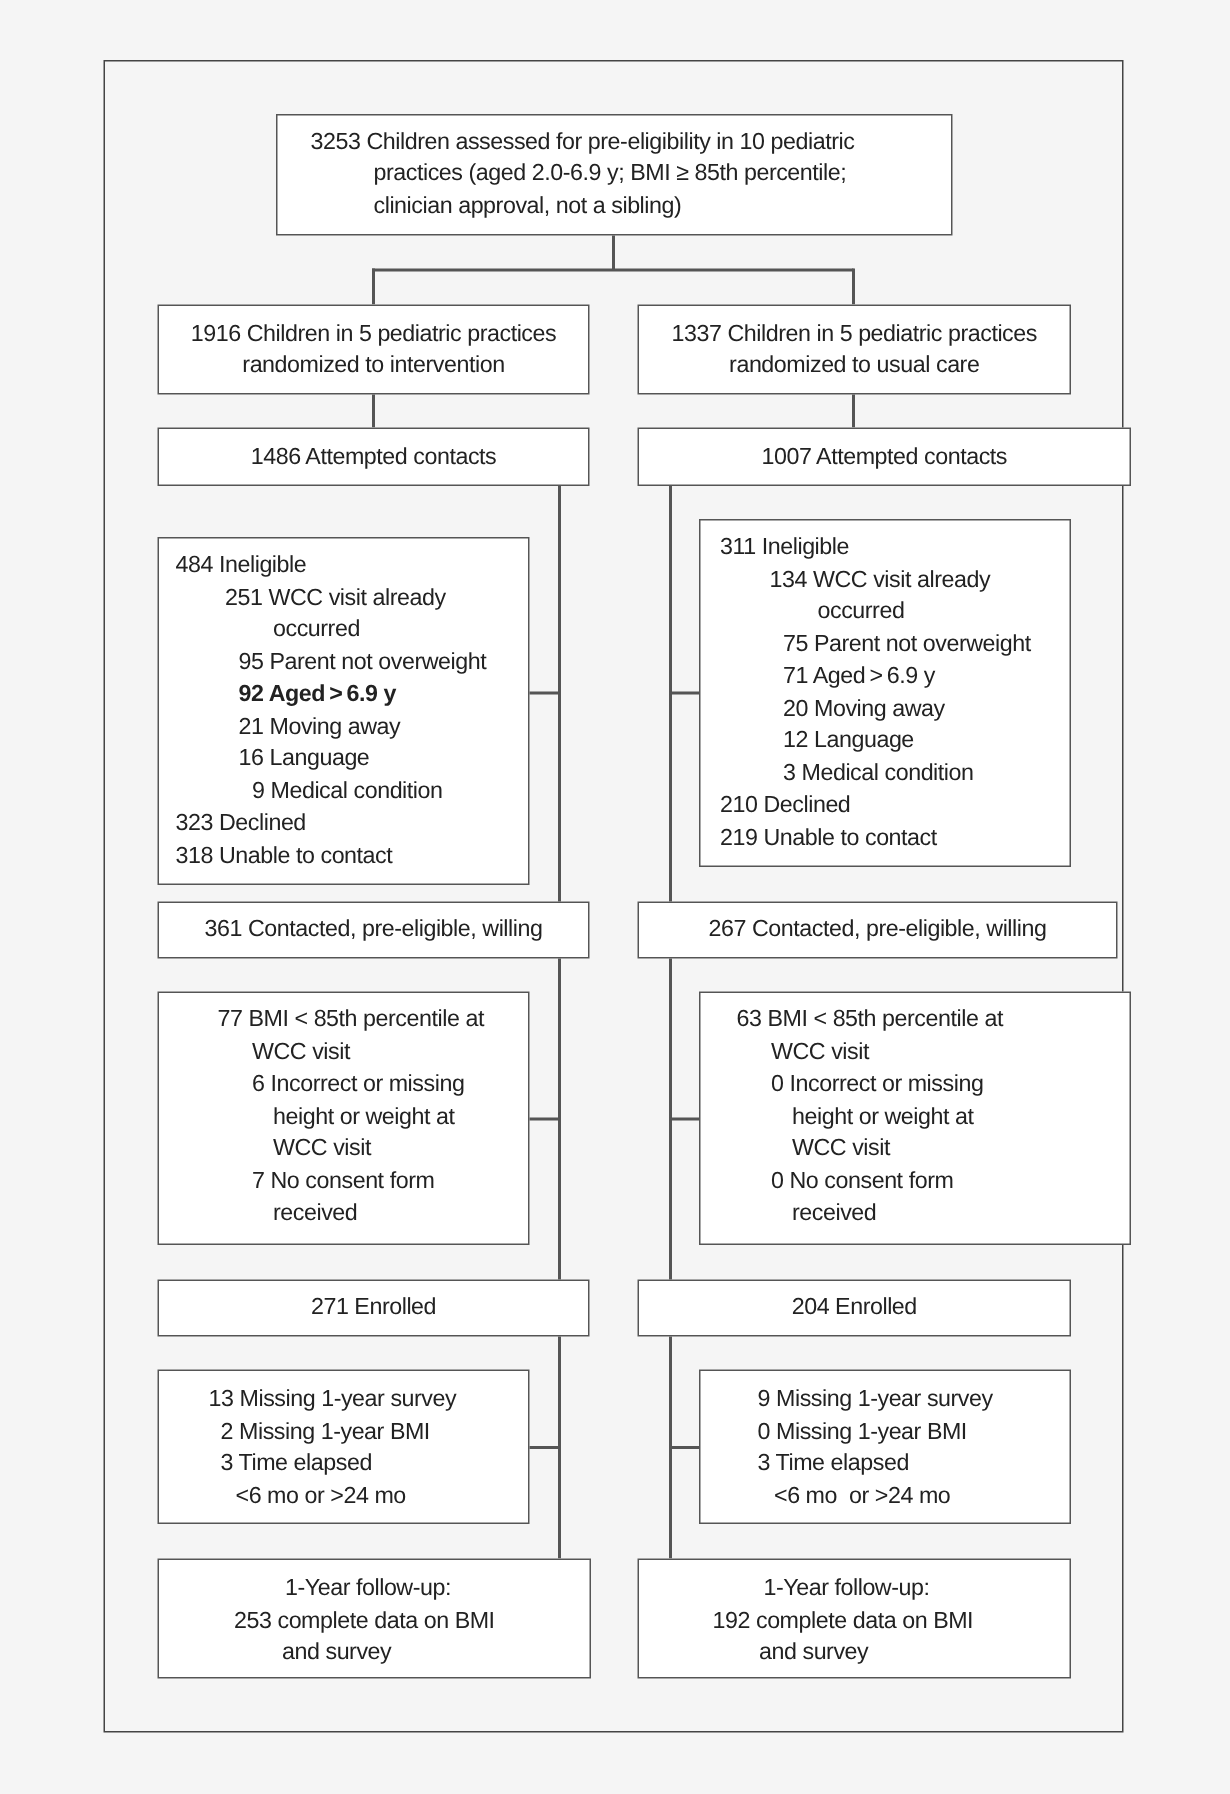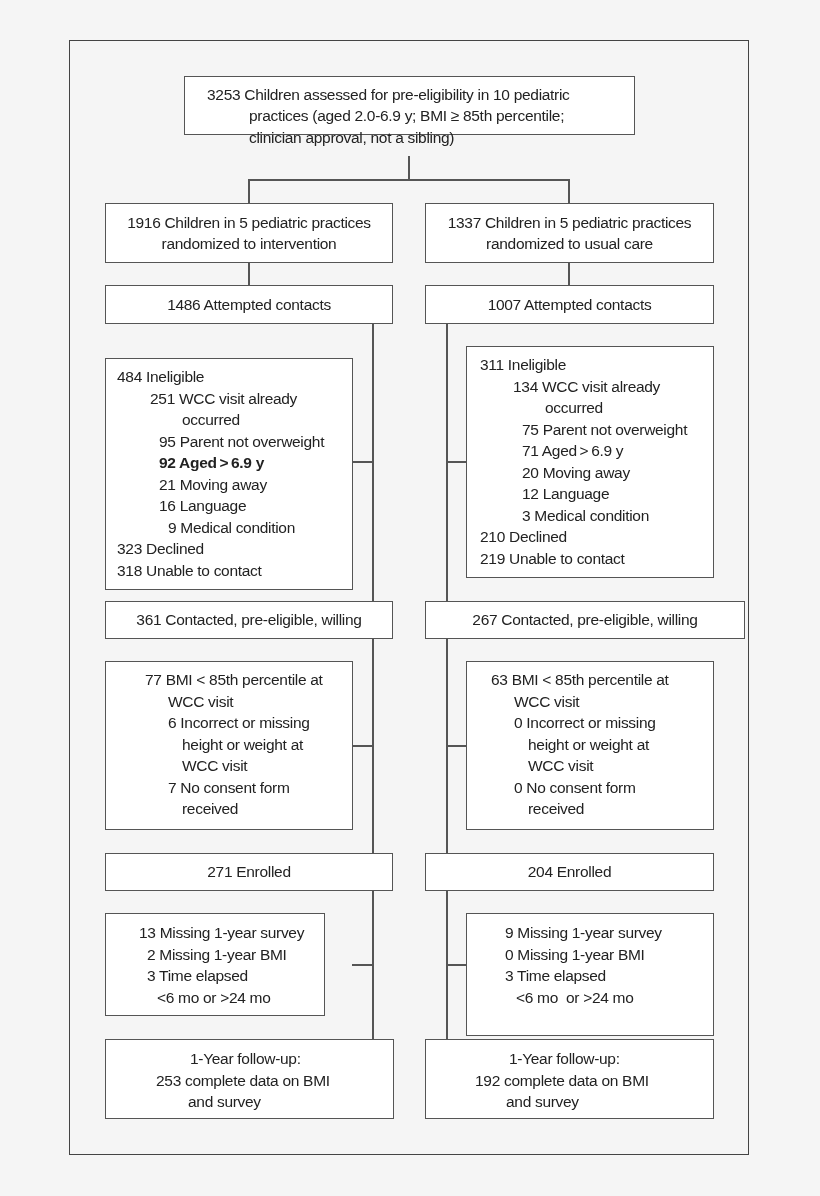--- a/index.html
+++ b/index.html
@@ -41,37 +41,37 @@
 <div class="line v" style="left:568px;top:262px;height:23px;"></div>
 <div class="line v" style="left:372px;top:323px;height:716px;"></div>
 <div class="line v" style="left:446px;top:323px;height:716px;"></div>
 <div class="line h" style="left:352px;top:461px;width:21px;"></div>
 <div class="line h" style="left:446px;top:461px;width:20px;"></div>
 <div class="line h" style="left:352px;top:745px;width:21px;"></div>
 <div class="line h" style="left:446px;top:745px;width:20px;"></div>
 <div class="line h" style="left:352px;top:964px;width:21px;"></div>
 <div class="line h" style="left:446px;top:964px;width:20px;"></div>
 
-<div class="box" style="left:184px;top:76px;width:451px;height:59px;">
+<div class="box" style="left:184px;top:76px;width:451px;height:81px;">
   <div class="row" style="position:absolute;left:22px;top:7px;">3253 Children assessed for pre-eligibility in 10 pediatric</div>
   <div class="row" style="position:absolute;left:64px;top:28px;">practices (aged 2.0-6.9 y; BMI ≥ 85th percentile;</div>
   <div class="row" style="position:absolute;left:64px;top:50px;">clinician approval, not a sibling)</div>
 </div>
 
 <div class="box center" style="left:105px;top:203px;width:288px;height:60px;flex-direction:column;">
   <div class="row">1916 Children in 5 pediatric practices</div>
   <div class="row">randomized to intervention</div>
 </div>
 <div class="box center" style="left:425px;top:203px;width:289px;height:60px;flex-direction:column;">
   <div class="row">1337 Children in 5 pediatric practices</div>
   <div class="row">randomized to usual care</div>
 </div>
 
 <div class="box center" style="left:105px;top:285px;width:288px;height:39px;">1486 Attempted contacts</div>
-<div class="box center" style="left:425px;top:285px;width:289px;height:39px;">1007 Attempted contacts</div>
+<div class="box center" style="left:425px;top:285px;width:329px;height:39px;">1007 Attempted contacts</div>
 
 <div class="box" style="left:105px;top:358px;width:248px;height:232px;">
   <div class="lst" style="left:11px;top:7px;">
     <div class="row"><span class="num">484</span> <span>Ineligible</span></div>
     <div class="row" style="padding-left:33px;"><span class="num">251</span> <span>WCC visit already</span></div>
     <div class="row" style="padding-left:65px;">occurred</div>
     <div class="row" style="padding-left:42px;"><span class="num">95</span> <span>Parent not overweight</span></div>
     <div class="row" style="padding-left:42px;font-weight:bold;"><span class="num">92</span> <span>Aged &gt; 6.9 y</span></div>
     <div class="row" style="padding-left:42px;"><span class="num">21</span> <span>Moving away</span></div>
     <div class="row" style="padding-left:42px;"><span class="num">16</span> <span>Language</span></div>
@@ -104,45 +104,45 @@
     <div class="row"><span class="num">77</span> <span>BMI &lt; 85th percentile at</span></div>
     <div class="row" style="padding-left:23px;">WCC visit</div>
     <div class="row" style="padding-left:23px;"><span class="num">6</span> <span>Incorrect or missing</span></div>
     <div class="row" style="padding-left:37px;">height or weight at</div>
     <div class="row" style="padding-left:37px;">WCC visit</div>
     <div class="row" style="padding-left:23px;"><span class="num">7</span> <span>No consent form</span></div>
     <div class="row" style="padding-left:37px;">received</div>
   </div>
 </div>
 
-<div class="box" style="left:466px;top:661px;width:248px;height:169px;">
+<div class="box" style="left:466px;top:661px;width:288px;height:169px;">
   <div class="lst" style="left:24px;top:7px;">
     <div class="row"><span class="num">63</span> <span>BMI &lt; 85th percentile at</span></div>
     <div class="row" style="padding-left:23px;">WCC visit</div>
     <div class="row" style="padding-left:23px;"><span class="num">0</span> <span>Incorrect or missing</span></div>
     <div class="row" style="padding-left:37px;">height or weight at</div>
     <div class="row" style="padding-left:37px;">WCC visit</div>
     <div class="row" style="padding-left:23px;"><span class="num">0</span> <span>No consent form</span></div>
     <div class="row" style="padding-left:37px;">received</div>
   </div>
 </div>
 
 <div class="box center" style="left:105px;top:853px;width:288px;height:38px;">271 Enrolled</div>
 <div class="box center" style="left:425px;top:853px;width:289px;height:38px;">204 Enrolled</div>
 
-<div class="box" style="left:105px;top:913px;width:220px;height:103px;">
+<div class="box" style="left:105px;top:913px;width:248px;height:103px;">
   <div class="lst" style="left:33px;top:8px;">
     <div class="row"><span class="num">13</span> <span>Missing 1-year survey</span></div>
     <div class="row" style="padding-left:8px;"><span class="num">2</span> <span>Missing 1-year BMI</span></div>
     <div class="row" style="padding-left:8px;"><span class="num">3</span> <span>Time elapsed</span></div>
     <div class="row" style="padding-left:18px;">&lt;6 mo or &gt;24 mo</div>
   </div>
 </div>
 
-<div class="box" style="left:466px;top:913px;width:248px;height:123px;">
+<div class="box" style="left:466px;top:913px;width:248px;height:103px;">
   <div class="lst" style="left:38px;top:8px;">
     <div class="row"><span class="num">9</span> <span>Missing 1-year survey</span></div>
     <div class="row"><span class="num">0</span> <span>Missing 1-year BMI</span></div>
     <div class="row"><span class="num">3</span> <span>Time elapsed</span></div>
     <div class="row" style="padding-left:11px;white-space:pre;">&lt;6 mo  or &gt;24 mo</div>
   </div>
 </div>
 
 <div class="box" style="left:105px;top:1039px;width:289px;height:80px;">
   <div class="row" style="position:absolute;left:84px;top:8px;">1-Year follow-up:</div>

